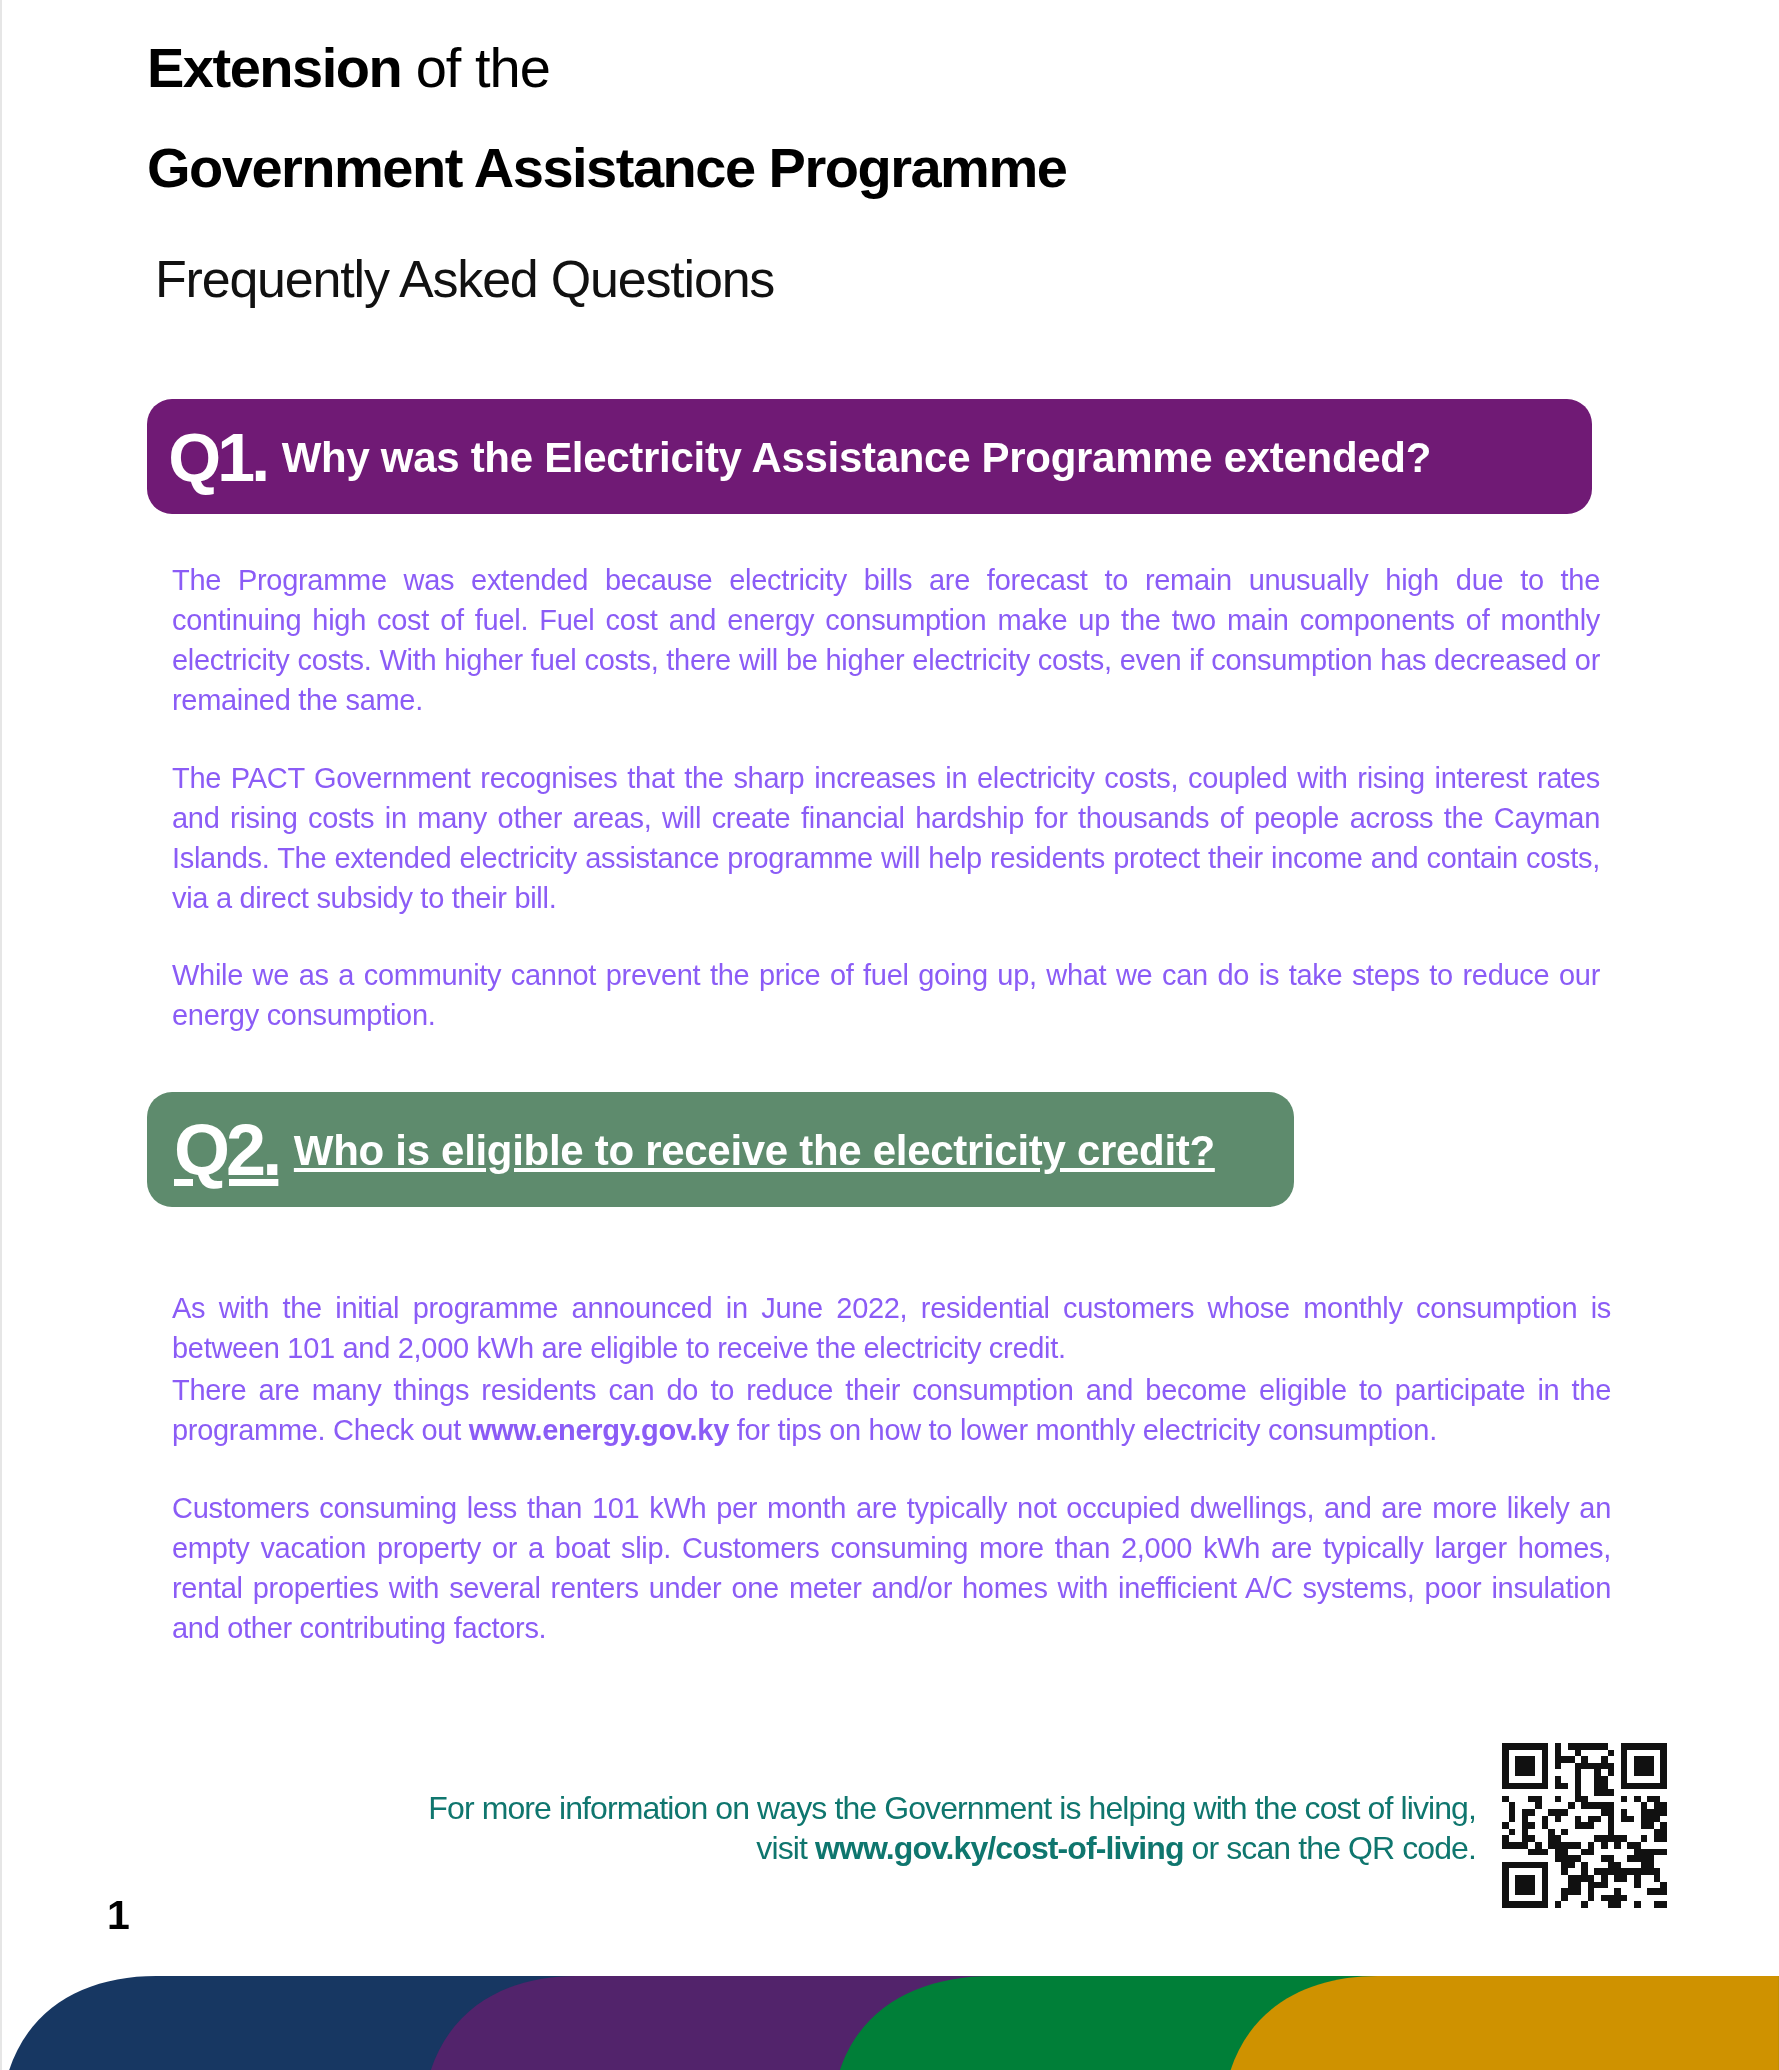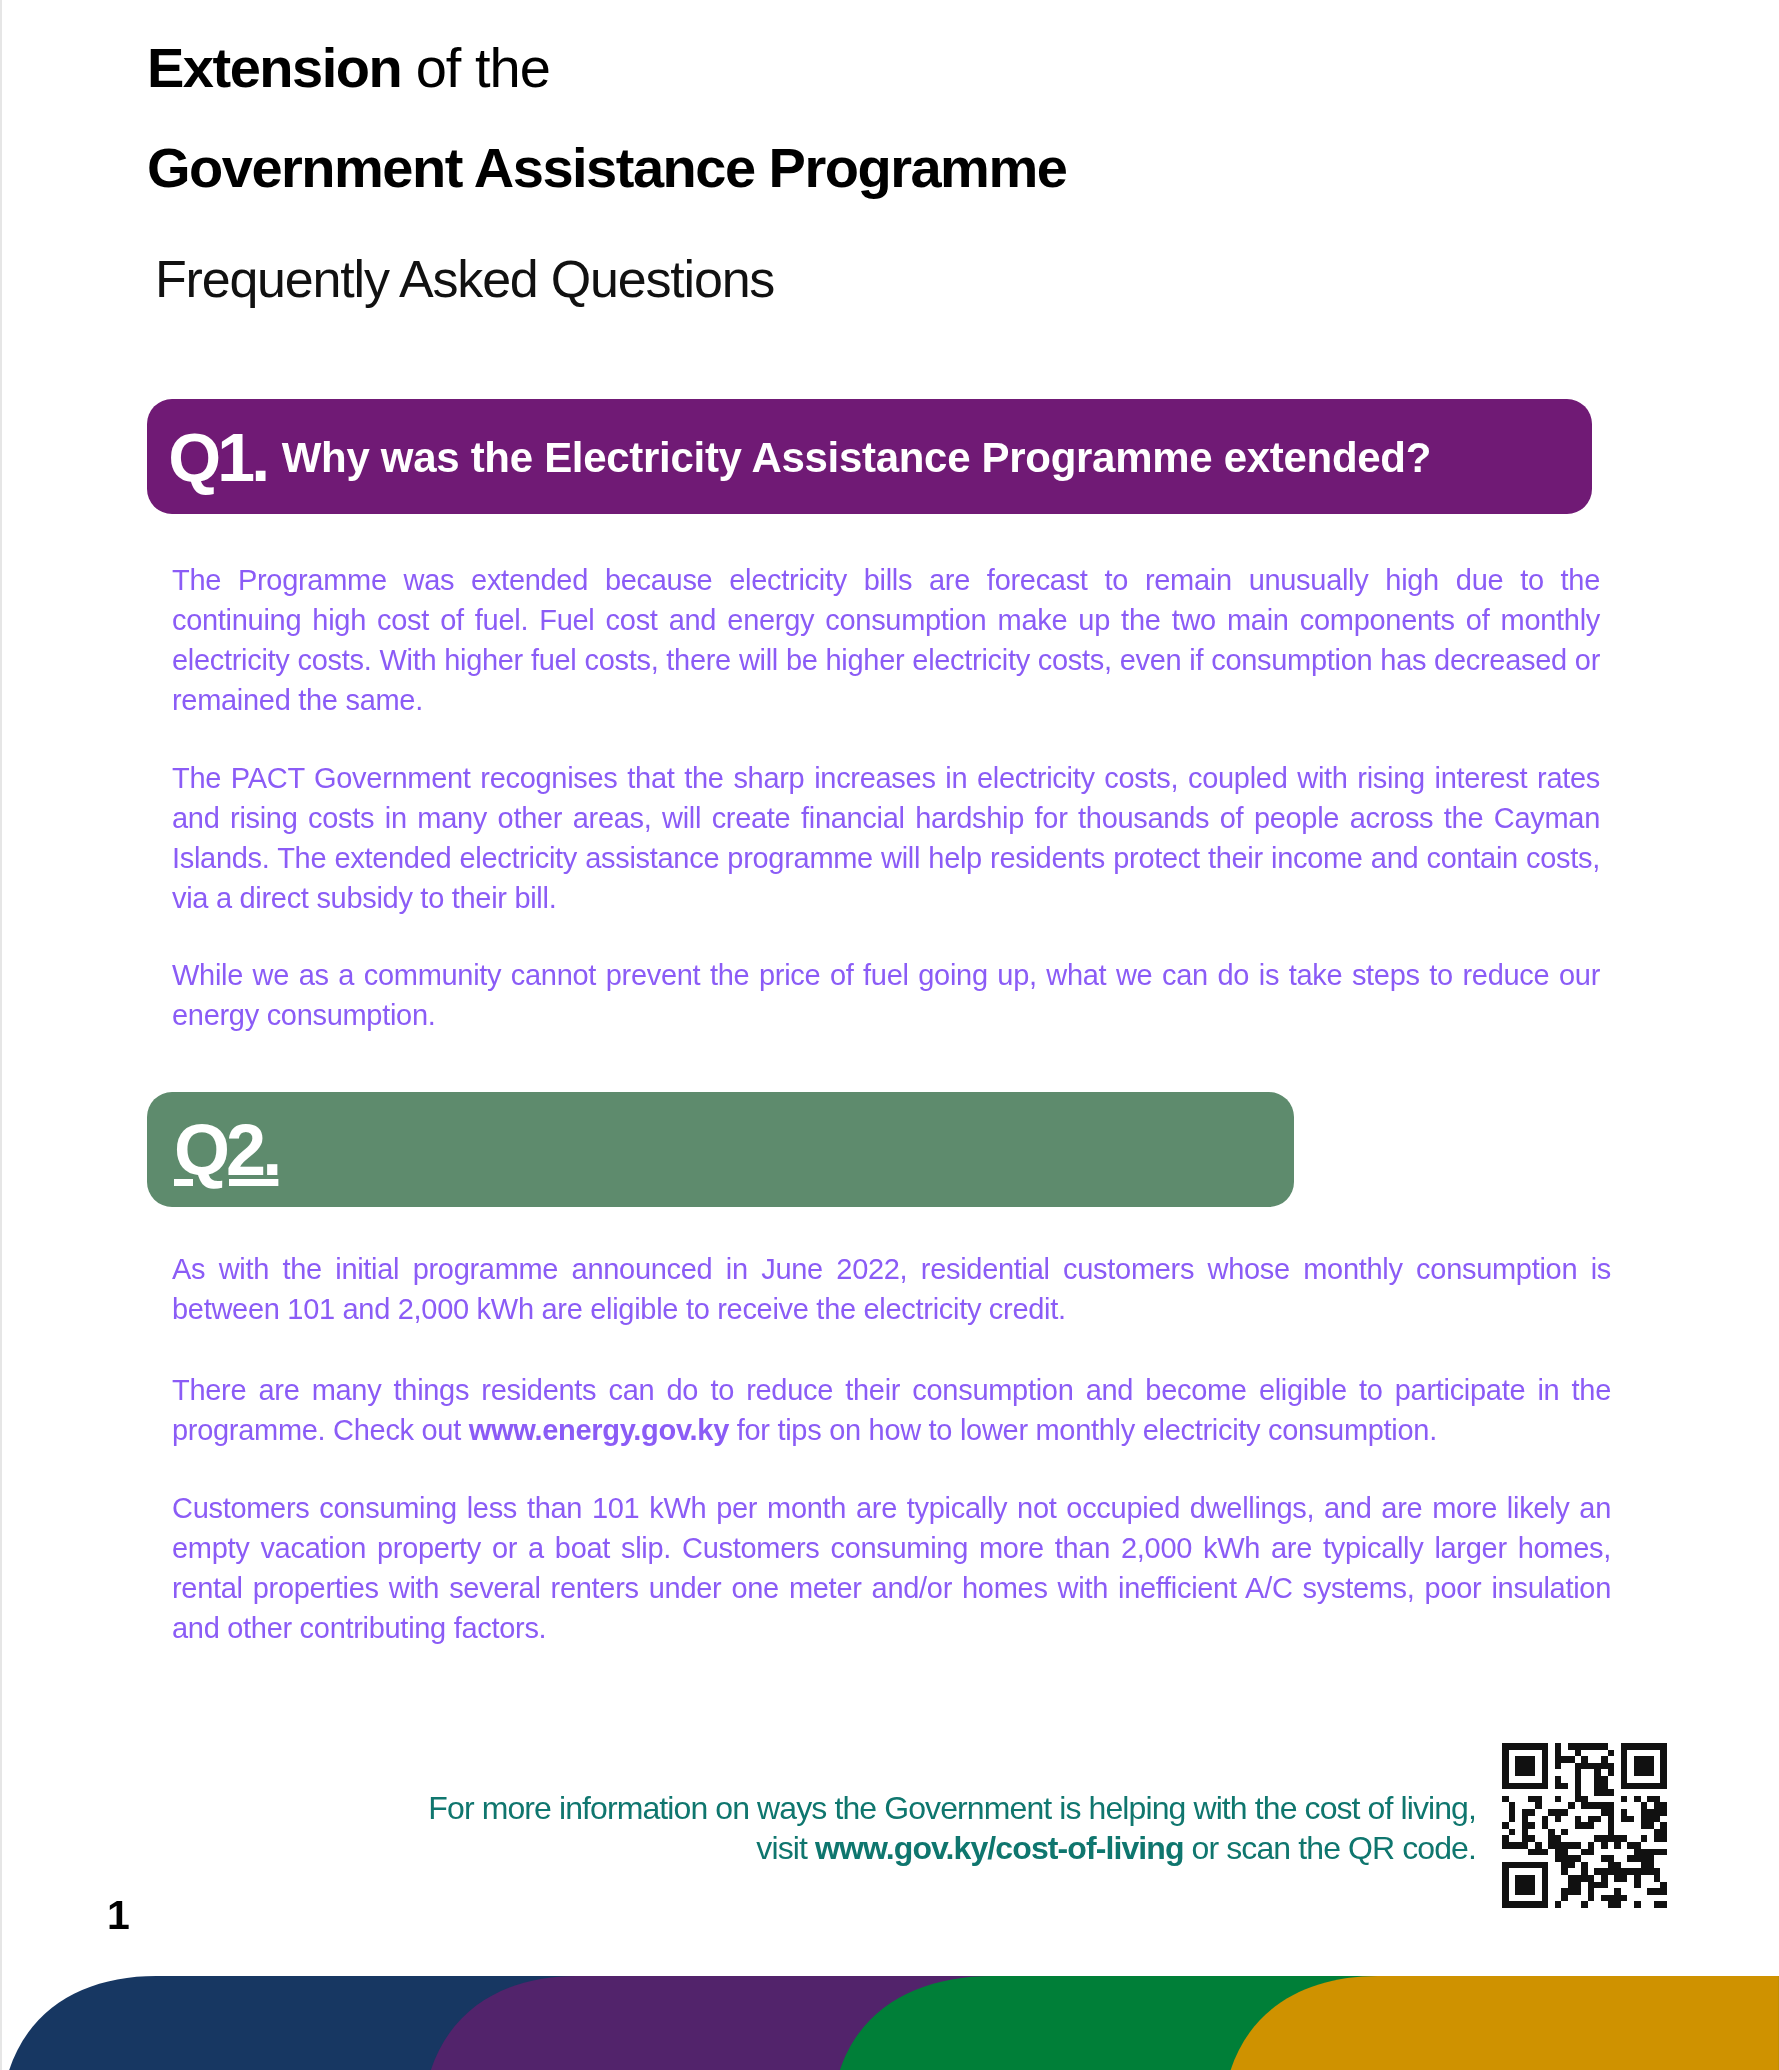--- a/index.html
+++ b/index.html
@@ -86,21 +86,21 @@
     line-height: 40px;
     text-align: justify;
     letter-spacing: -0.3px;
     color: #8b5cf6;
   }
   .q1-para { width: 1428px; }
   .q2-para { width: 1439px; }
   #q1-p1 { top: 544px; }
   #q1-p2 { top: 742px; }
   #q1-p3 { top: 939px; }
-  #q2-p1 { top: 1233px; }
+  #q2-p1 { top: 1272px; }
   #q2-p2 { top: 1354px; }
   #q2-p3 { top: 1472px; }
   .para b { font-weight: 700; }
 
   .footer-info {
     position: absolute;
     right: 304px;
     top: 1788px;
     margin: 0;
     text-align: right;
@@ -157,20 +157,21 @@
 <div class="q-bar" id="q1-bar" style="background: #701a75;">
   <span class="q-num">Q1.</span>
   <span class="q-text">Why was the Electricity Assistance Programme extended?</span>
 </div>
 <p class="para q1-para" id="q1-p1">The Programme was extended because electricity bills are forecast to remain unusually high due to the continuing high cost of fuel. Fuel cost and energy consumption make up the two main components of monthly electricity costs. With higher fuel costs, there will be higher electricity costs, even if consumption has decreased or remained the same.</p>
 <p class="para q1-para" id="q1-p2">The PACT Government recognises that the sharp increases in electricity costs, coupled with rising interest rates and rising costs in many other areas, will create financial hardship for thousands of people across the Cayman Islands. The extended electricity assistance programme will help residents protect their income and contain costs, via a direct subsidy to their bill.</p>
 <p class="para q1-para" id="q1-p3">While we as a community cannot prevent the price of fuel going up, what we can do is take steps to reduce our energy consumption.</p>
 
 <div class="q-bar" id="q2-bar" style="background: rgb(94, 139, 109);">
   <span class="q-num">Q2.</span>
+  <span class="q-text">Who is eligible to receive the electricity credit?</span>
 </div>
 <p class="para q2-para" id="q2-p1">As with the initial programme announced in June 2022, residential customers whose monthly consumption is between 101 and 2,000 kWh are eligible to receive the electricity credit.</p>
 <p class="para q2-para" id="q2-p2"><span>There are many things residents can do to reduce their consumption and become eligible to participate in the programme. Check out </span><b>www.energy.gov.ky</b><span> for tips on how to lower monthly electricity consumption.</span></p>
 <p class="para q2-para" id="q2-p3">Customers consuming less than 101 kWh per month are typically not occupied dwellings, and are more likely an empty vacation property or a boat slip. Customers consuming more than 2,000 kWh are typically larger homes, rental properties with several renters under one meter and/or homes with inefficient A/C systems, poor insulation and other contributing factors.</p>
 
 <p class="footer-info">
   <span>For more information on ways the Government is helping with the cost of living,</span><br>
   <span>visit </span><b>www.gov.ky/cost-of-living</b><span> or scan the QR code.</span>
 </p>
 

